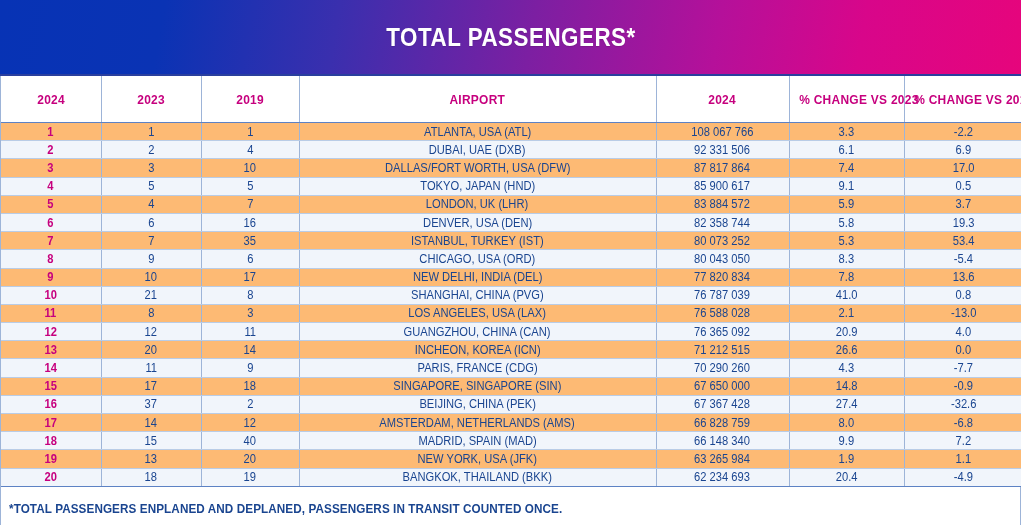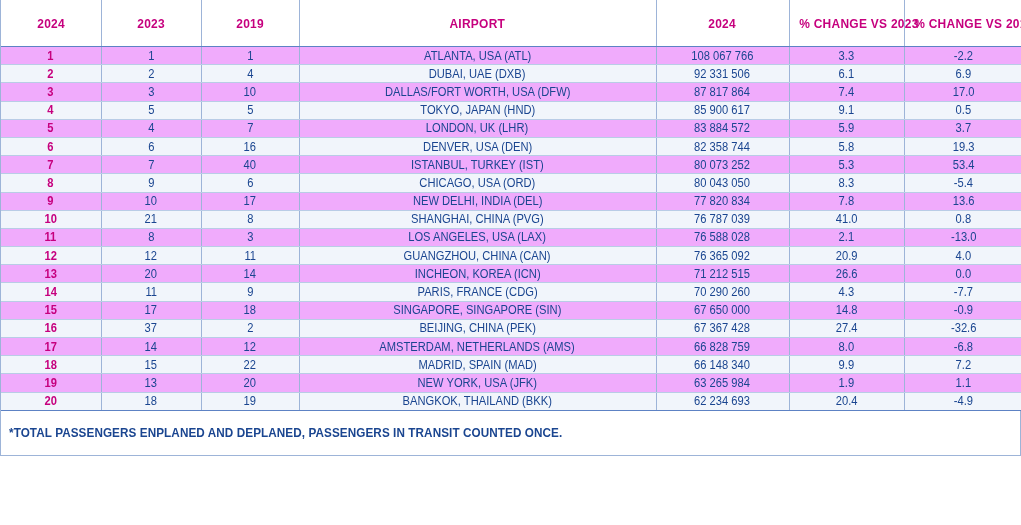--- a/index.html
+++ b/index.html
@@ -57,21 +57,21 @@
     position: relative;
     margin: 0;
     border-left: 1px solid #9db4d8;
     border-right: 1px solid #9db4d8;
     box-sizing: border-box;
   }
   table.rank-table {
     width: 100%;
     border-collapse: collapse;
     table-layout: fixed;
-    background: #f0abfc;
+    background: #fdba74;
     text-decoration: underline;
   }
   table.rank-table col.c-2024r { width: 100px; }
   table.rank-table col.c-2023r { width: 100px; }
   table.rank-table col.c-2019r { width: 98px; }
   table.rank-table col.c-airport { width: 357px; }
   table.rank-table col.c-pax { width: 133px; }
   table.rank-table col.c-chg23 { width: 115px; }
   table.rank-table col.c-chg19 { width: 118px; }
 
@@ -149,20 +149,23 @@
     display: inline-block;
     transform: scaleX(0.9);
     transform-origin: left center;
   }
 </style>
 </head>
 <body>
 
 <div id="page">
 
+  <div class="banner">
+    <div class="banner-title">TOTAL PASSENGERS*</div>
+  </div>
 
   <div class="table-wrap">
     <table class="rank-table">
       <colgroup>
         <col class="c-2024r">
           <col class="c-2023r">
           <col class="c-2019r">
         <col class="c-airport">
           <col class="c-pax">
           <col class="c-chg23">
@@ -230,21 +233,21 @@
             <td class="rank-other"><span class="cell-inner">6</span></td>
             <td class="rank-other"><span class="cell-inner">16</span></td>
             <td class="airport-name"><span class="cell-inner">DENVER, USA (DEN)</span></td>
             <td class="pax"><span class="cell-inner">82 358 744</span></td>
             <td class="chg"><span class="cell-inner">5.8</span></td>
             <td class="chg"><span class="cell-inner">19.3</span></td>
           </tr>
           <tr>
             <td class="rank-2024"><span class="cell-inner">7</span></td>
             <td class="rank-other"><span class="cell-inner">7</span></td>
-            <td class="rank-other"><span class="cell-inner">40</span></td>
+            <td class="rank-other"><span class="cell-inner">35</span></td>
             <td class="airport-name"><span class="cell-inner">ISTANBUL, TURKEY (IST)</span></td>
             <td class="pax"><span class="cell-inner">80 073 252</span></td>
             <td class="chg"><span class="cell-inner">5.3</span></td>
             <td class="chg"><span class="cell-inner">53.4</span></td>
           </tr>
           <tr class="alt">
             <td class="rank-2024"><span class="cell-inner">8</span></td>
             <td class="rank-other"><span class="cell-inner">9</span></td>
             <td class="rank-other"><span class="cell-inner">6</span></td>
             <td class="airport-name"><span class="cell-inner">CHICAGO, USA (ORD)</span></td>
@@ -329,21 +332,21 @@
             <td class="rank-other"><span class="cell-inner">14</span></td>
             <td class="rank-other"><span class="cell-inner">12</span></td>
             <td class="airport-name"><span class="cell-inner">AMSTERDAM, NETHERLANDS (AMS)</span></td>
             <td class="pax"><span class="cell-inner">66 828 759</span></td>
             <td class="chg"><span class="cell-inner">8.0</span></td>
             <td class="chg"><span class="cell-inner">-6.8</span></td>
           </tr>
           <tr class="alt">
             <td class="rank-2024"><span class="cell-inner">18</span></td>
             <td class="rank-other"><span class="cell-inner">15</span></td>
-            <td class="rank-other"><span class="cell-inner">22</span></td>
+            <td class="rank-other"><span class="cell-inner">40</span></td>
             <td class="airport-name"><span class="cell-inner">MADRID, SPAIN (MAD)</span></td>
             <td class="pax"><span class="cell-inner">66 148 340</span></td>
             <td class="chg"><span class="cell-inner">9.9</span></td>
             <td class="chg"><span class="cell-inner">7.2</span></td>
           </tr>
           <tr>
             <td class="rank-2024"><span class="cell-inner">19</span></td>
             <td class="rank-other"><span class="cell-inner">13</span></td>
             <td class="rank-other"><span class="cell-inner">20</span></td>
             <td class="airport-name"><span class="cell-inner">NEW YORK, USA (JFK)</span></td>

